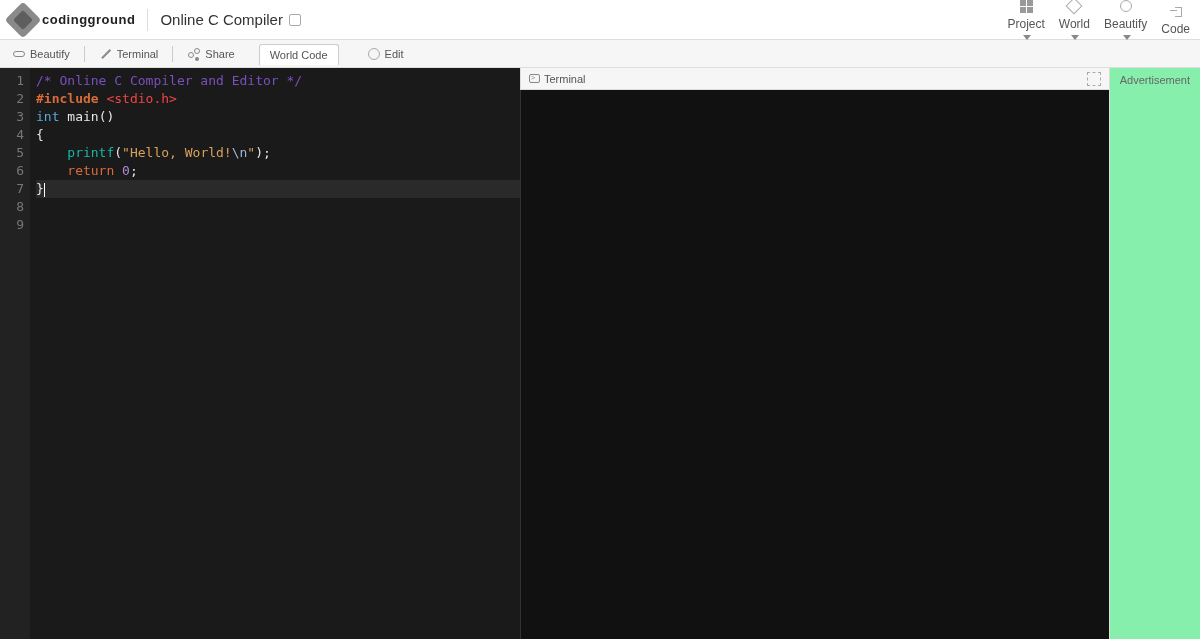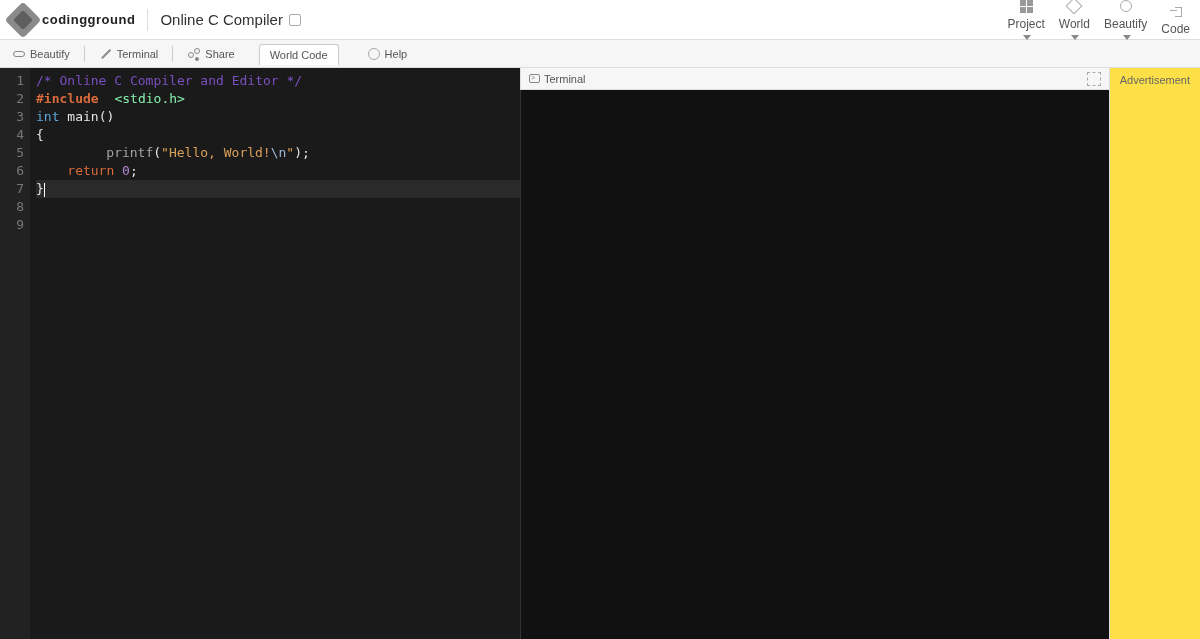--- a/index.html
+++ b/index.html
@@ -35,29 +35,29 @@
   }
   .main { display:flex; height:calc(639px - 40px - 28px); }
   .editor-pane { width:537px; background:#1a1a1a; display:flex; position:relative; }
   .terminal-wrap { width:608px; display:flex; flex-direction:column; }
   .terminal-header {
     height:22px; background:#f6f6f6; border-bottom:1px solid #ddd; border-left:1px solid #ddd;
     display:flex; align-items:center; justify-content:space-between; padding:0 8px; font-size:11px; color:#555;
   }
   .term-left { display:flex; align-items:center; gap:4px; }
   .terminal-body { flex:1; background:#111; border-left:1px solid #333; }
-  .ad-panel { flex:1; background:#fde047; border-left:1px solid #ddd; padding:6px 10px; font-size:11px; color:#666; }
+  .ad-panel { flex:1; background:#86efac; border-left:1px solid #ddd; padding:6px 10px; font-size:11px; color:#666; }
   .gutter { width:30px; background:#222; color:#777; font-family: "Menlo","Consolas",monospace; font-size:13px; text-align:right; padding:4px 6px 0 0; line-height:18px; }
   .code { flex:1; font-family:"Menlo","Consolas",monospace; font-size:13px; padding:4px 0 0 6px; line-height:18px; color:#ddd; white-space:pre; position:relative; }
   .code-line-highlight { position:absolute; left:0; right:0; height:18px; background:#2a2a2a; }
   .tok-comment { color:#7a4fbf; }
   .tok-pre { color:#d96b3a;font-weight:bold; }
-  .tok-inc { color:#86efac;margin-left:8px; }
+  .tok-inc { color:#ef4444; }
   .tok-type { color:#5aa7d8; }
-  .tok-func { color:#a3a3a3;margin-left:39px; }
+  .tok-func { color:#14b8a6; }
   .tok-str { color:#d9a05a; }
   .tok-esc { color:#9fb7d6; }
   .tok-kw { color:#d96b3a; }
   .tok-num { color:#b489d6; }
   .tok-plain { color:#e6e6e6; }
   .cursor-bar { display:inline-block; width:1px; height:14px; background:#fff; vertical-align:middle; }
   .fullscreen-icon { width:14px; height:14px; border:1px dashed #aaa; }
   .grid4 { display:grid; grid-template-columns:6px 6px; grid-template-rows:6px 6px; gap:1px; }
   .grid4 span { background:#999; }
   .ring { width:12px; height:12px; border:1.5px solid #aaa; border-radius:50%; }
@@ -151,21 +151,21 @@
   </div>
   <div style="width:6px"></div>
   <div class="tool-tab">
     <span>World Code</span>
   </div>
   <div style="width:10px"></div>
   <div class="tool-btn">
     <span class="menu-icon">
         <span class="ring"></span>
       </span>
-    <span>Help</span>
+    <span>Edit</span>
   </div>
 </div>
 
 <div class="main">
   <div class="editor-pane">
     <div class="gutter" id="gutter">
         <div>1</div>
         <div>2</div>
         <div>3</div>
         <div>4</div>

